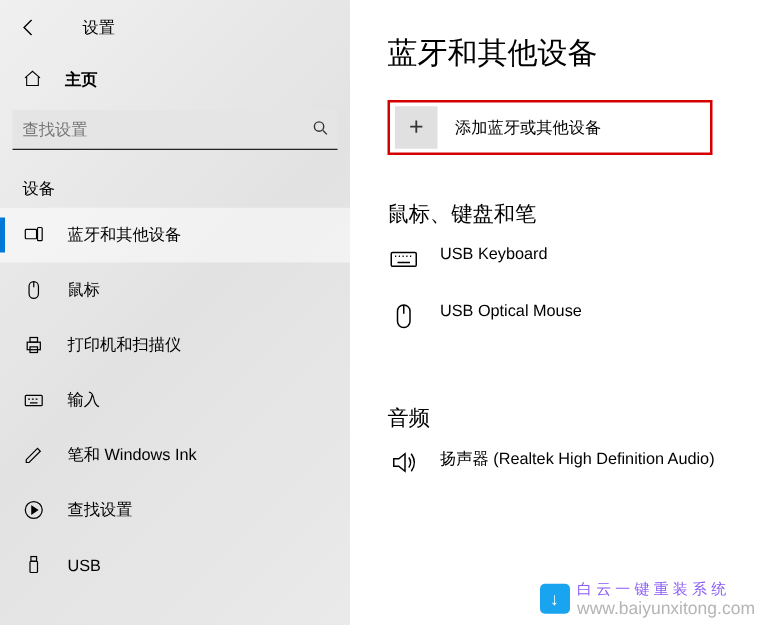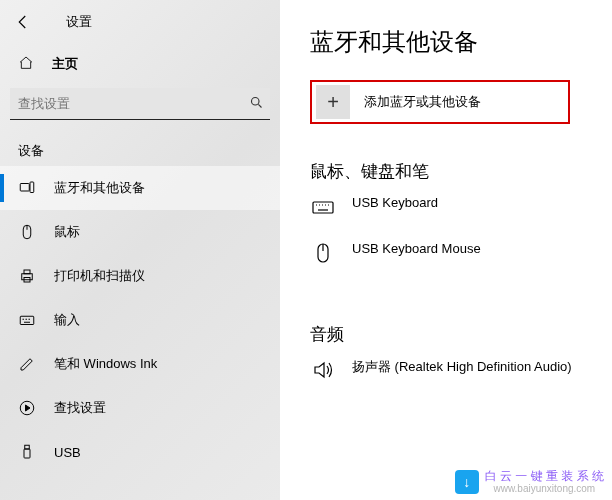--- a/index.html
+++ b/index.html
@@ -156,23 +156,22 @@
   color: #fff;
   font-size: 14px;
   font-weight: bold;
 }
 .watermark .txt {
   font-size: 12px;
   color: #8b5cf6;
   line-height: 1.1;
 }
 .watermark .url {
-  font-size: 10px;
+  font-size: 14px;
   color: #b5b5b5;
-  text-align: center;
 }
 </style>
 </head>
 <body>
 
 <div class="sidebar">
   <div class="topbar">
     <span class="back-icon">
       <svg viewBox="0 0 24 24" fill="none" stroke="#000" stroke-width="1.5">
           <path d="M15 4 L7 12 L15 20"></path>
@@ -298,21 +297,21 @@
     </span>
     <span class="device-label">USB Keyboard</span>
   </div>
   <div class="device">
     <span class="icon">
       <svg viewBox="0 0 24 24" fill="none" stroke="#000" stroke-width="1.2">
           <rect x="7" y="3" width="10" height="18" rx="5"></rect>
           <line x1="12" y1="3" x2="12" y2="10"></line>
         </svg>
     </span>
-    <span class="device-label">USB Keyboard Mouse</span>
+    <span class="device-label">USB Optical Mouse</span>
   </div>
 
   <h2 class="subhead">音频</h2>
 
   <div class="device">
     <span class="icon">
       <svg viewBox="0 0 24 24" fill="none" stroke="#000" stroke-width="1.2">
           <path d="M4 9 H8 L13 5 V19 L8 15 H4 Z"></path>
           <path d="M16 8 Q19 12 16 16"></path>
           <path d="M18 5 Q23 12 18 19"></path>

